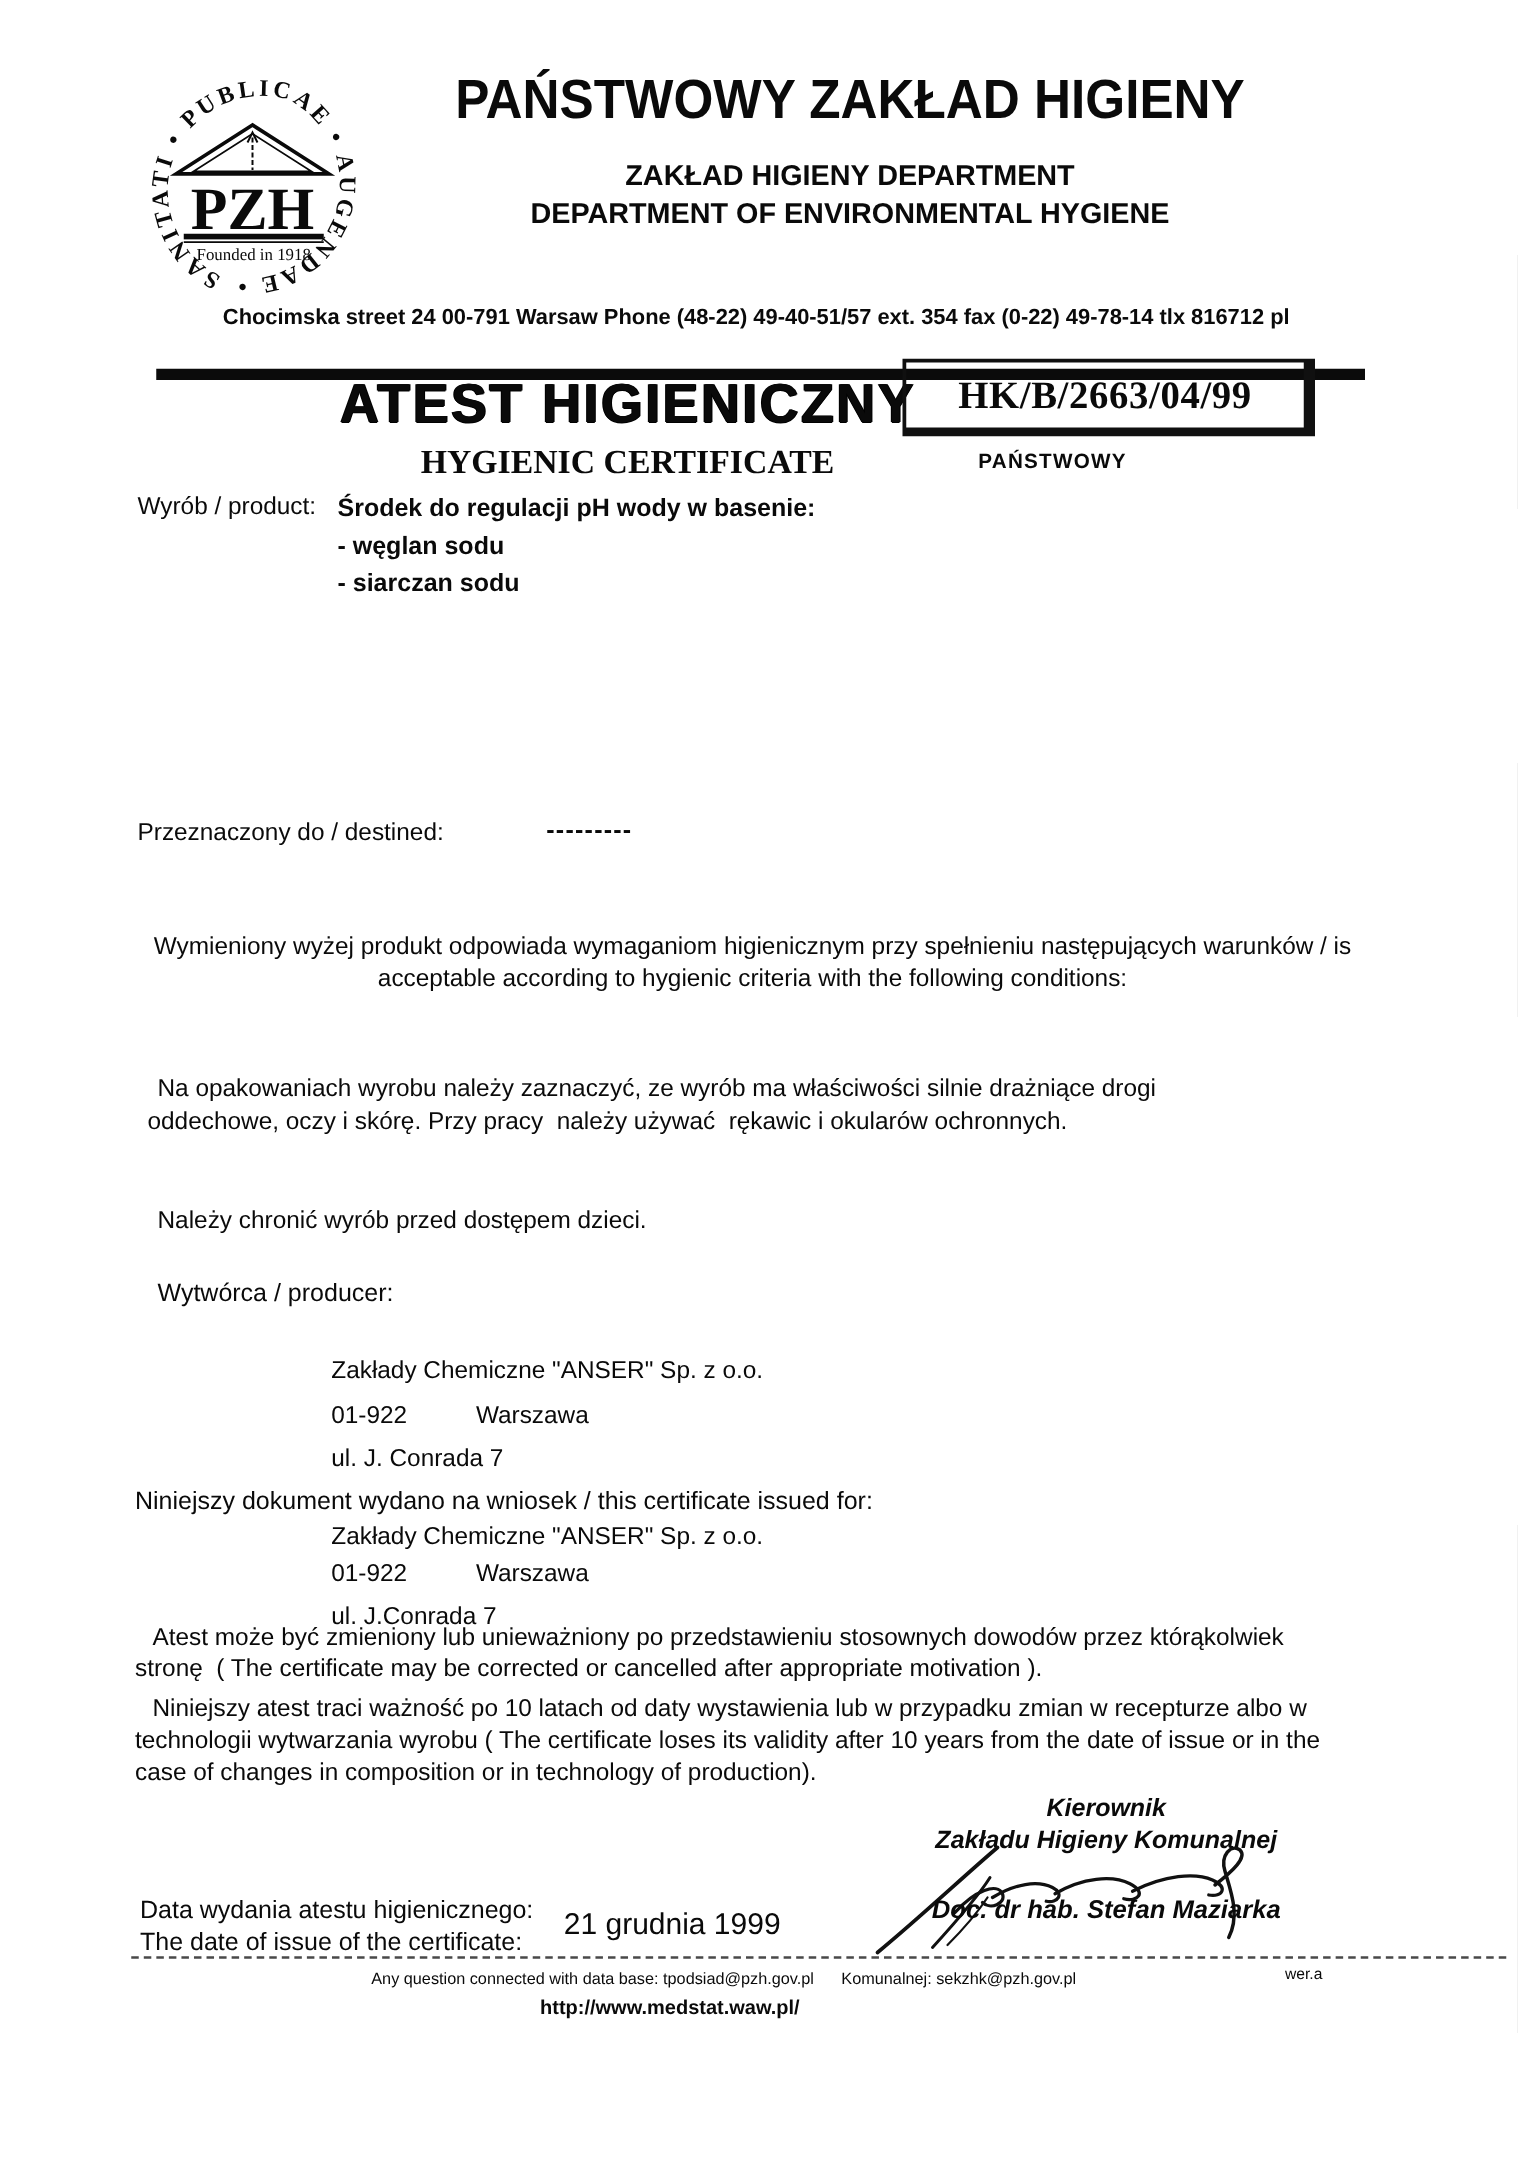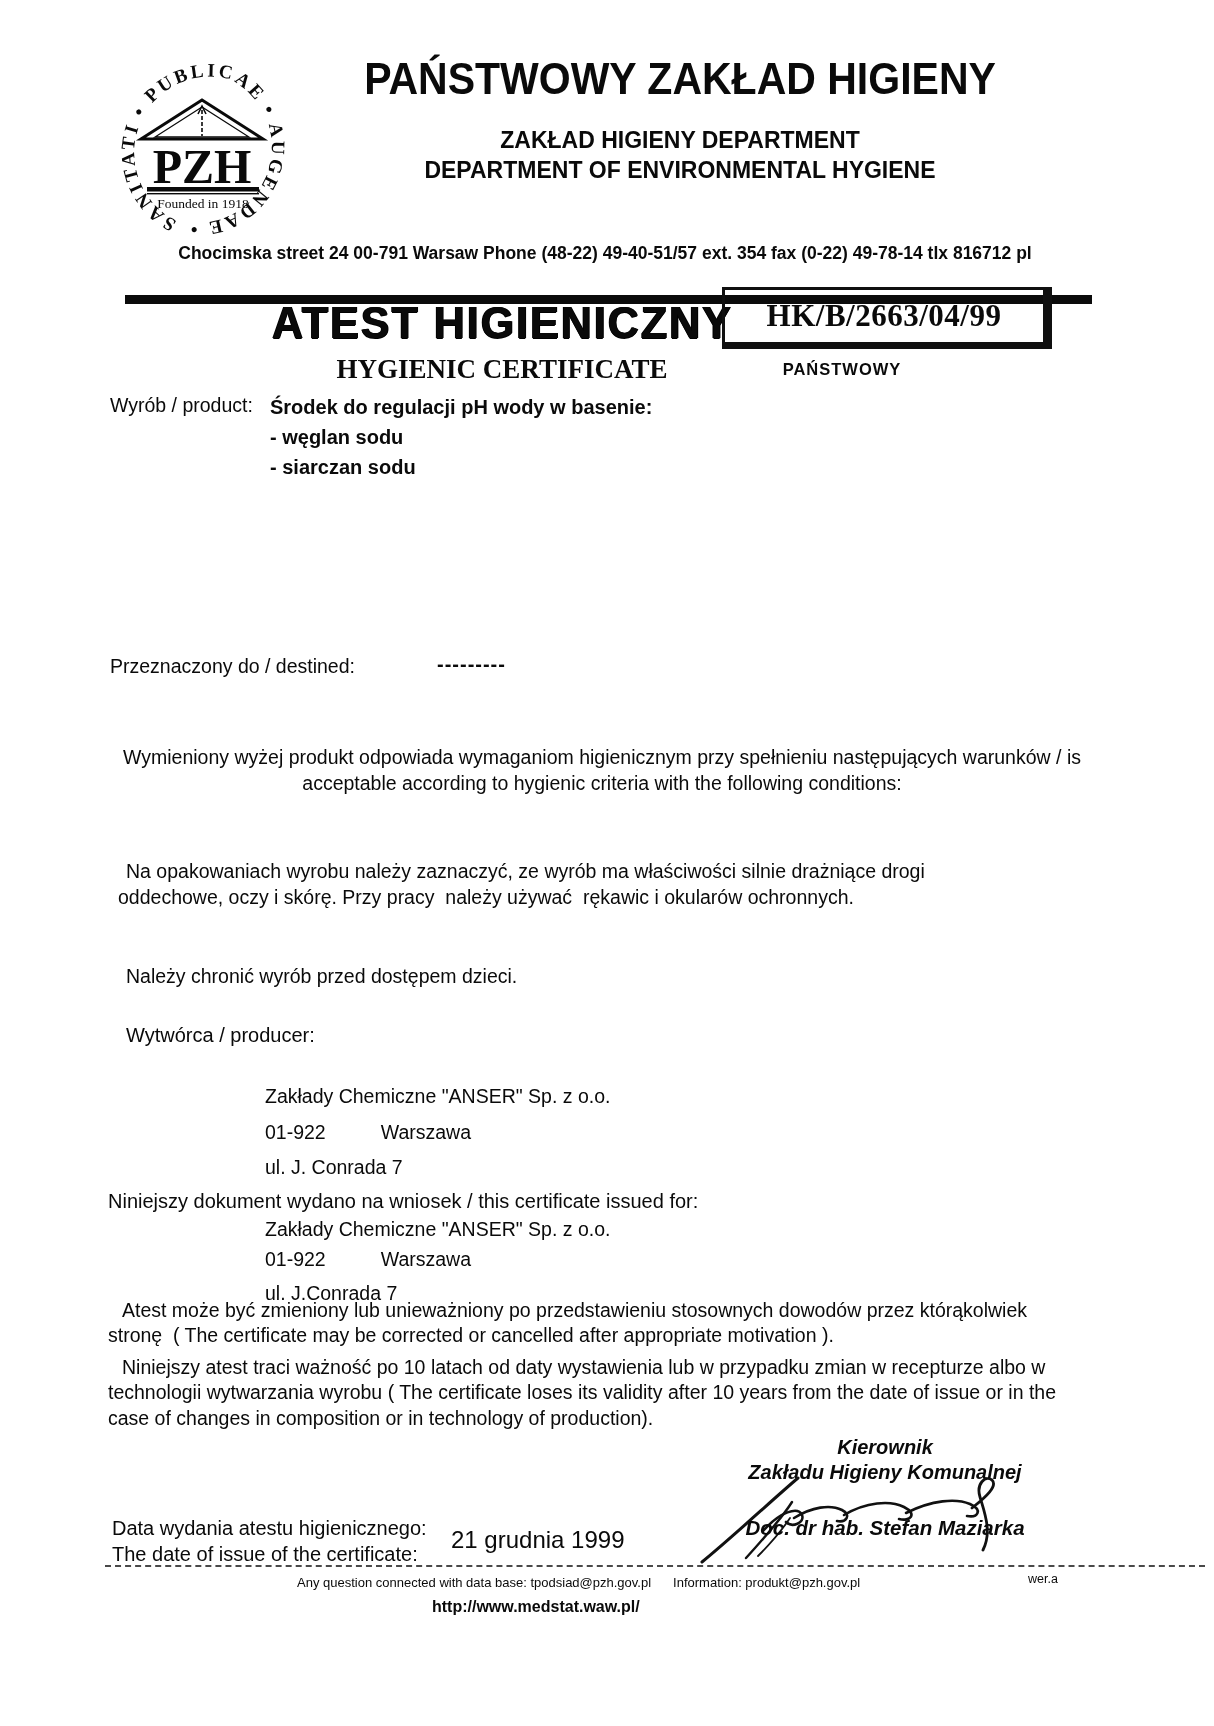--- a/index.html
+++ b/index.html
@@ -167,18 +167,18 @@
   <div class="abs sig-name">Doc. dr hab. Stefan Maziarka</div>
 
   <div class="abs date-label">
     <div>Data wydania atestu higienicznego:</div>
     <div>The date of issue of the certificate:</div>
   </div>
   <div class="abs date-value">21 grudnia 1999</div>
 
   <div class="abs sep-line"></div>
   <div class="abs footer-1">
-    <span>Any question connected with data base: tpodsiad@pzh.gov.pl</span><span class="gap"></span><span>Information: produkt@pzh.gov.pl</span>
+    <span>Any question connected with data base: tpodsiad@pzh.gov.pl</span><span class="gap"></span><span>Komunalnej: sekzhk@pzh.gov.pl</span>
   </div>
   <div class="abs footer-2">http://www.medstat.waw.pl/</div>
   <div class="abs footer-ver">wer.a</div>
 
 </div>
 
 </body></html>

